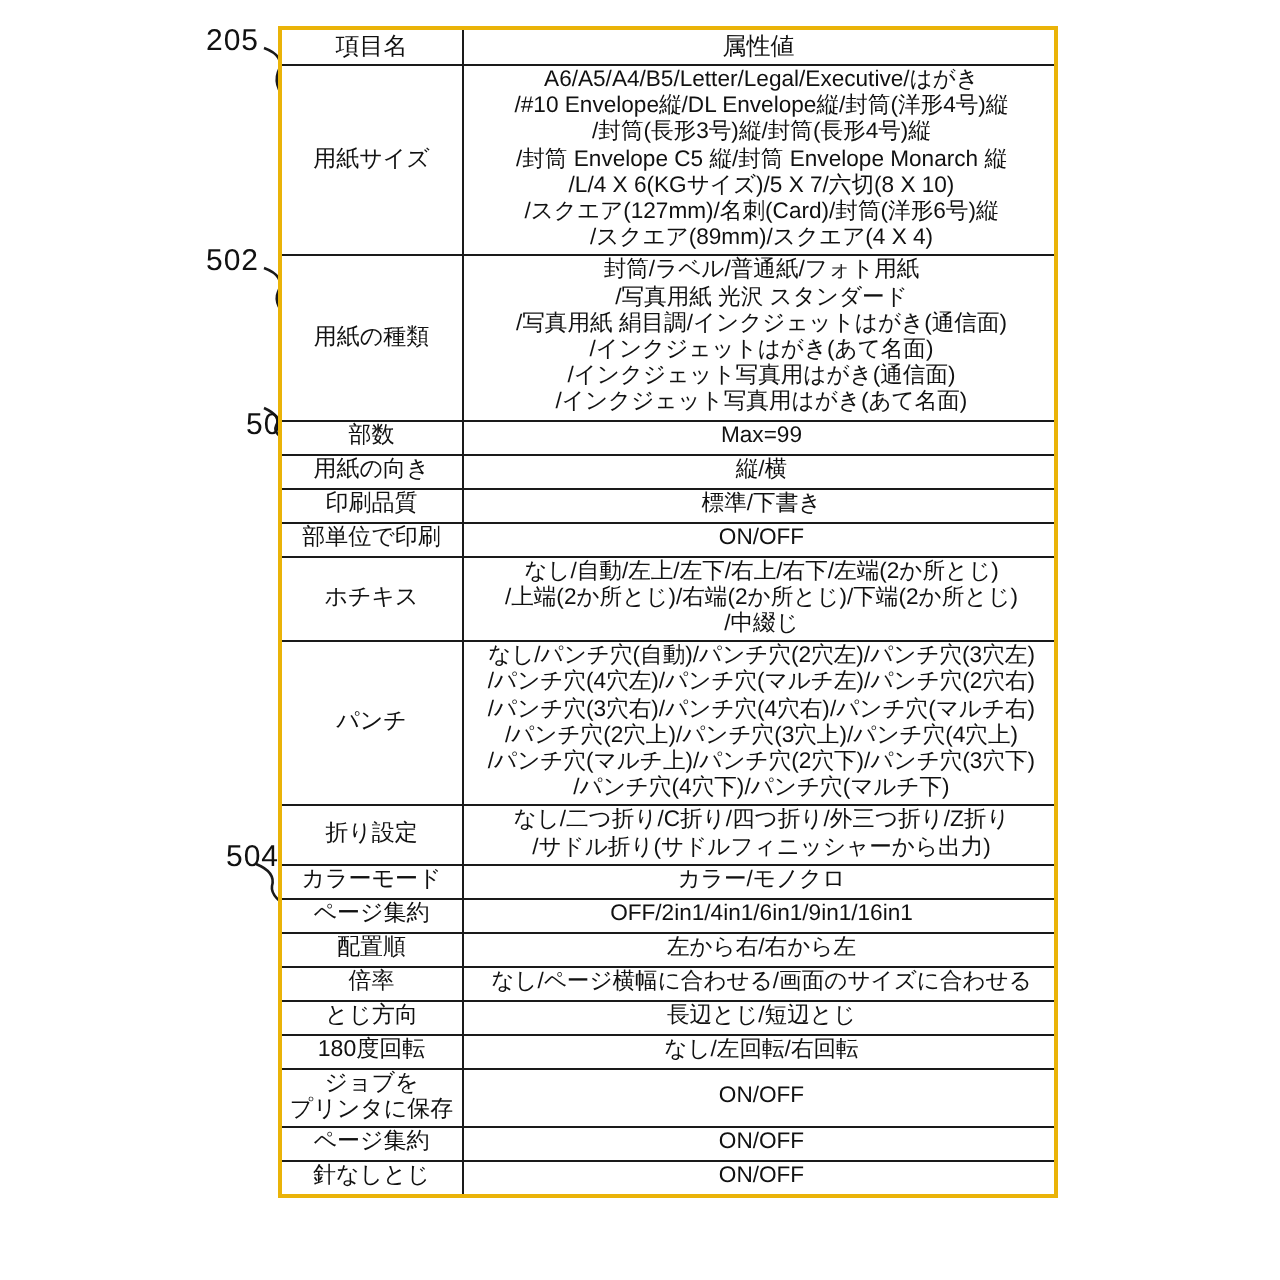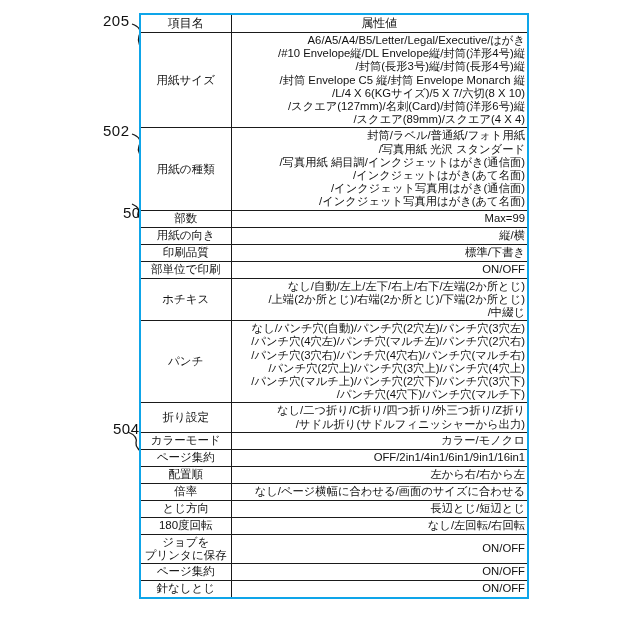--- a/index.html
+++ b/index.html
@@ -30,39 +30,39 @@
     width: 390px;
     border-collapse: collapse;
     table-layout: fixed;
     background: #ffffff;
   }
   table.attr th, table.attr td {
     border: 1.4px solid #1a1a1a;
     font-weight: 400;
     vertical-align: middle;
   }
-  table.attr { border: 2px solid #0ea5e9; }
+  table.attr { border: 2px solid #eab308; }
   th.col-h {
     font-size: 12px;
     height: 14px;
     padding: 0 2px;
     text-align: center;
   }
   td.lbl {
     width: 91px;
     font-size: 11.5px;
     text-align: center;
     padding: 1px 2px;
     line-height: 13px;
     white-space: pre-line;
   }
   td.val {
     width: 297px;
     font-size: 11.3px;
-    text-align: right;
+    text-align: center;
     padding: 1px 2px 1px 5px;
     line-height: 13.2px;
     white-space: pre-line;
     word-break: break-all;
   }
   tr.single td { height: 14px; }
 </style>
 </head>
 <body>
 

